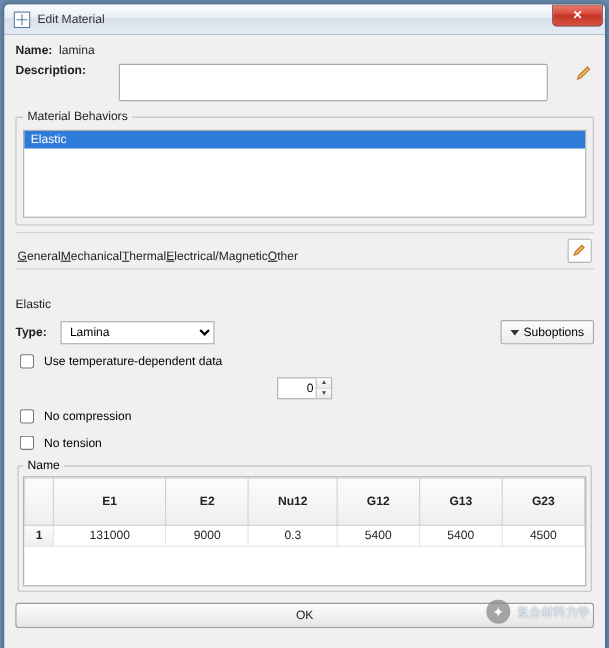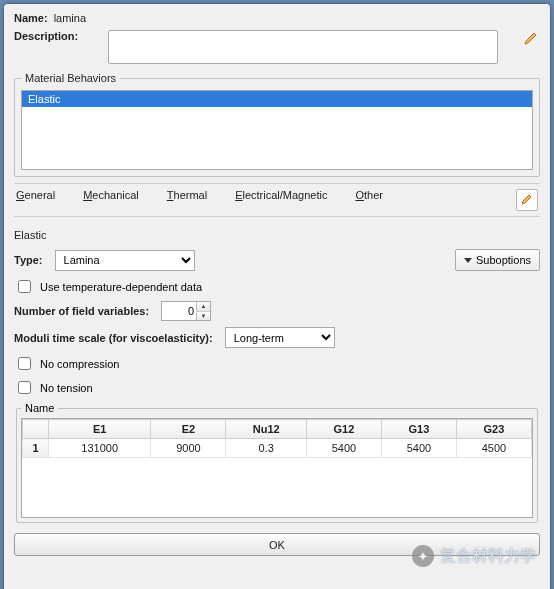--- a/index.html
+++ b/index.html
@@ -13,57 +13,69 @@
 .row { display:flex; align-items:center; margin-bottom:6px; }
 .lbl { color:#222; margin-right:6px;font-weight:bold; }
 .val { color:#222; }
 .desc-wrap { display:flex; align-items:flex-start; gap:24px; margin-bottom:8px; }
 .desc-box { flex:1; height:34px; background:#fff; border:1px solid #a9a9a9; border-radius:2px; padding:3px 4px; }
 .pencil { width:18px; height:18px; cursor:pointer; color:#d98a2b; display:flex; align-items:center; justify-content:center; }
 fieldset.group { border:1px solid #c0c0c0; border-radius:2px; margin:0 0 6px 0; padding:6px 6px 6px 6px; }
 fieldset.group > legend { padding:0 4px; color:#222;margin-top:38px; }
 .beh-list { background:#fff; border:1px solid #a9a9a9; height:80px; overflow:auto; }
 .beh-item { padding:2px 6px; color:#fff; background:#2f7bd9; }
-.menubar { display:flex; align-items:flex-start; gap:28px; border-top:1px solid #d0d0d0; border-bottom:1px solid #d0d0d0; padding:5px 2px; margin-bottom:12px; }
+.menubar { display:flex; align-items:flex-end; gap:0; border-top:1px solid #d0d0d0; border-bottom:1px solid #d0d0d0; padding:5px 2px; margin-bottom:26px; }
 .menubar .menu { color:#222; cursor:pointer; }
 .menubar .menu .ul { text-decoration: underline; }
 .menubar .spacer { flex:1; }
 .icon-btn { width:22px; height:22px; background:#fdfdfd; border:1px solid #b5b5b5; border-radius:2px; display:flex; align-items:center; justify-content:center; cursor:pointer; }
 .section-title { margin:2px 0 8px 0; color:#222; }
-.form-row { display:flex; align-items:center; gap:6px; margin-bottom:6px; }
+.form-row { display:flex; align-items:center; gap:6px; margin-bottom:6px;justify-content:center; }
 select, input[type=text] { background:#fff; border:1px solid #a9a9a9; height:20px; padding:0 4px; font-size:11px; }
 select { height:21px; }
 .type-select { width:140px; }
 .subopt { margin-left:auto; height:22px; border:1px solid #a9a9a9; background:linear-gradient(#fdfdfd,#ececec); padding:0 8px; display:flex; align-items:center; gap:4px; cursor:pointer; border-radius:2px; }
 .tri { width:0;height:0;border-left:4px solid transparent;border-right:4px solid transparent;border-top:5px solid #333; display:inline-block; }
 .chk { display:flex; align-items:center; gap:6px; margin-bottom:5px; }
 .chk input { width:13px; height:13px; }
 .spin-wrap { position:relative; display:inline-flex; }
 .spin-wrap input { width:50px; text-align:right; padding-right:16px; }
 .spin-btns { position:absolute; right:1px; top:1px; bottom:1px; width:14px; display:flex; flex-direction:column; }
 .spin-btns span { flex:1; background:linear-gradient(#fdfdfd,#e8e8e8); border-left:1px solid #bdbdbd; display:flex; align-items:center; justify-content:center; cursor:pointer; font-size:6px; color:#444; }
 .spin-btns span:first-child { border-bottom:1px solid #cfcfcf; }
 .data-group { border:1px solid #c0c0c0; border-radius:2px; padding:4px 4px 4px 4px; }
 .data-group legend { padding:0 4px; }
 .table-wrap { background:#fff; border:1px solid #a9a9a9; height:100px; overflow:auto; }
 table { border-collapse:collapse; width:100%; }
-th { background:linear-gradient(#fcfcfc,#eeeeee); border:1px solid #d0d0d0; padding:3px 4px; font-weight:bold; text-align:center; color:#222; }
+th { background:linear-gradient(#fcfcfc,#eeeeee); border:1px solid #d0d0d0; padding:15px 4px; font-weight:bold; text-align:center; color:#222; }
 th.rowhead { width:26px; }
 td { border:1px solid #e3e3e3; padding:3px 4px; text-align:center; color:#222; }
 td.rh { background:linear-gradient(#fcfcfc,#eeeeee); font-weight:bold; width:26px; }
 .footer { display:flex; justify-content:center; gap:210px; padding:10px 0 6px 0;flex-direction:column; }
 .btn { min-width:76px; height:23px; border:1px solid #9a9a9a; background:linear-gradient(#fdfdfd,#e5e5e5); border-radius:3px; cursor:pointer; display:inline-flex; align-items:center; justify-content:center; color:#222; }
 .watermark { position:fixed; right:18px; bottom:22px; display:flex; align-items:center; gap:6px; opacity:.75; pointer-events:none; }
 .watermark .circ { width:22px; height:22px; border-radius:50%; background:#8a8a8a; display:flex; align-items:center; justify-content:center; color:#fff; font-size:13px; }
-.watermark .txt { color:#dfe6ee; font-size:16px; text-shadow:0 0 2px #3a5a7a; }
+.watermark .txt { color:#dfe6ee; font-size:11px; text-shadow:0 0 2px #3a5a7a; }
 </style>
 </head>
 <body>
 
 <div class="window">
+  <div class="titlebar">
+    <span class="ticon">
+      <svg viewBox="0 0 16 16" width="16" height="16">
+          <rect x="1" y="1" width="14" height="14" fill="#fff" stroke="#5a7aa0"></rect>
+          <path d="M3 8h10M8 3v10" stroke="#5a7aa0" stroke-width="1"></path>
+        </svg>
+    </span>
+    <span class="title">Edit Material</span>
+    <div class="close-btn">
+      <span>✕</span>
+    </div>
+  </div>
 
   <div class="body">
     <div class="row">
       <span class="lbl">Name:</span>
       <span class="val">lamina</span>
     </div>
 
     <div class="desc-wrap">
       <span class="lbl">Description:</span>
       <div class="desc-box"></div>
@@ -111,36 +123,29 @@
         <span>Suboptions</span>
       </div>
     </div>
 
     <label class="chk">
       <input type="checkbox" style="">
       <span>Use temperature-dependent data</span>
     </label>
 
     <div class="form-row">
-      <span class="lbl">Number of field variables:</span>
       <div class="spin-wrap">
         <input type="text" value="0" style="">
         <div class="spin-btns">
           <span>▲</span>
           <span>▼</span>
         </div>
       </div>
     </div>
 
-    <div class="form-row">
-      <span class="lbl">Moduli time scale (for viscoelasticity):</span>
-      <select style="width:110px">
-        <option>Long-term</option>
-      </select>
-    </div>
 
     <label class="chk">
       <input type="checkbox" style="">
       <span>No compression</span>
     </label>
     <label class="chk">
       <input type="checkbox" style="">
       <span>No tension</span>
     </label>
 

